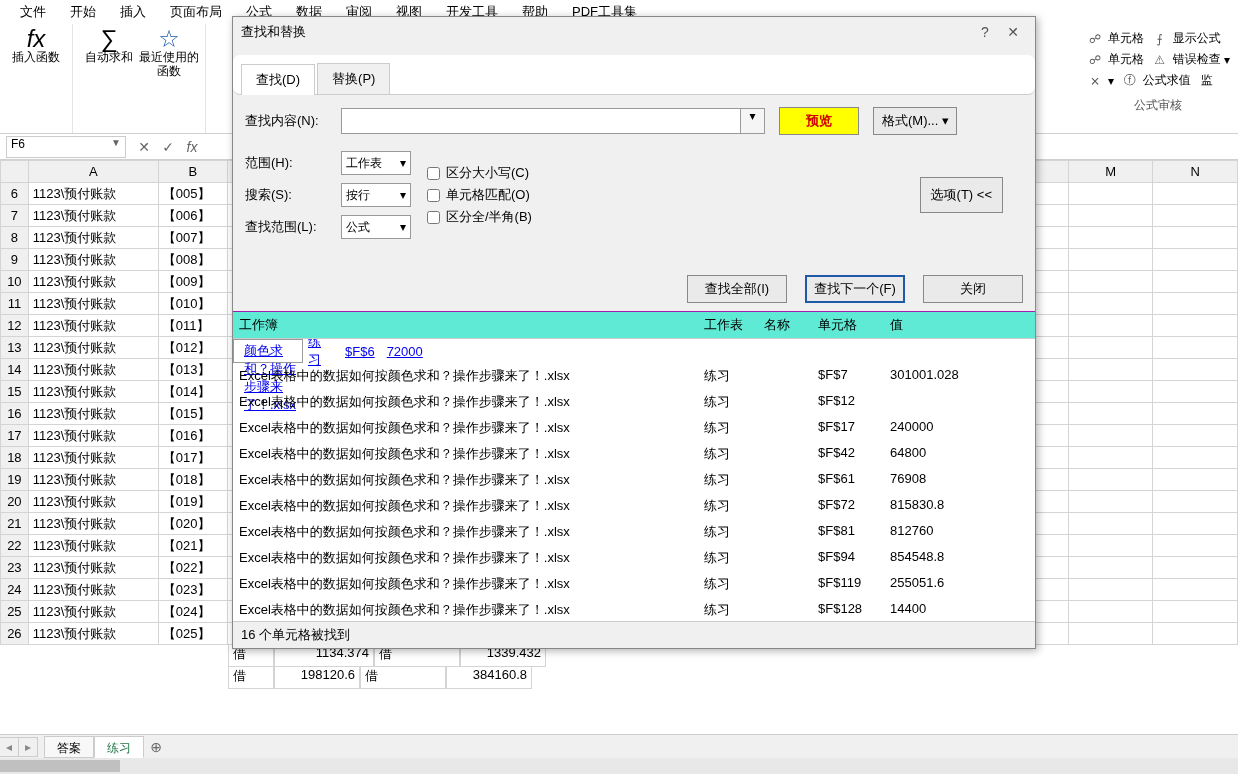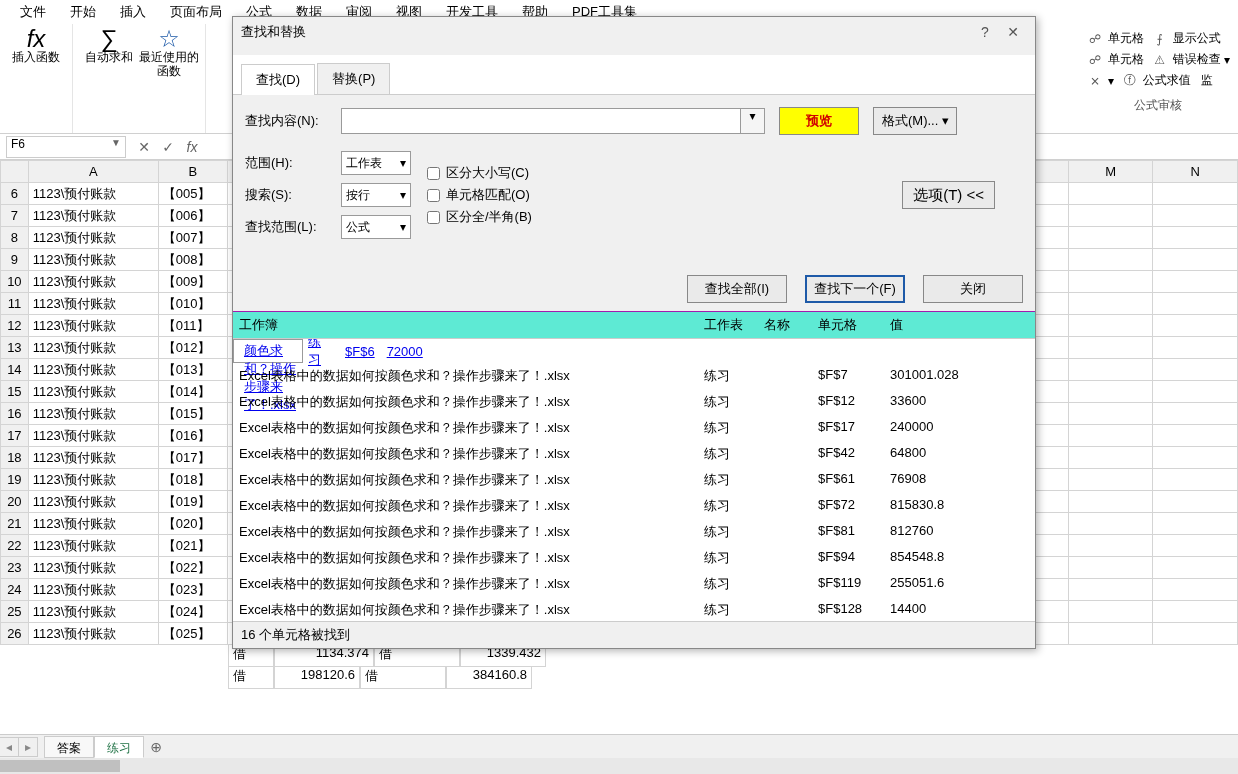--- a/index.html
+++ b/index.html
@@ -34,35 +34,35 @@
 .tab-plus{width:24px;text-align:center;font-size:14px;color:#666;}
 .hscroll{position:absolute;bottom:0;left:0;right:0;height:16px;background:#f0f0f0;display:flex;}
 .hscroll .track{flex:1;background:#e8e8e8;position:relative;}
 .hscroll .thumb{position:absolute;left:0;width:120px;top:2px;bottom:2px;background:#c0c0c0;}
 
 .dialog{position:absolute;left:232px;top:16px;width:804px;background:#f0f0f0;border:1px solid #888;box-shadow:2px 2px 8px rgba(0,0,0,0.3);}
 .dlg-title{height:30px;display:flex;align-items:center;padding:0 8px;font-size:13px;}
 .dlg-title .spacer{flex:1;}
 .dlg-close,.dlg-help{width:28px;text-align:center;font-size:14px;color:#555;}
 .dlg-body{padding:8px 12px 12px;}
-.dlg-tabs{display:flex;border-bottom:1px solid #ccc;background:#fff;margin:0 -12px 12px;padding:8px 8px 0;}
+.dlg-tabs{display:flex;border-bottom:1px solid #ccc;background:#fff;margin:0 -12px 12px;padding:8px 8px 0;border-radius:7px;}
 .dlg-tab{padding:6px 14px;border:1px solid #ccc;border-bottom:none;background:#f0f0f0;margin-right:2px;font-size:13px;}
 .dlg-tab.active{background:#fff;position:relative;top:1px;}
 .frm-row{display:flex;align-items:center;margin:8px 0;}
 .frm-lbl{width:96px;font-size:13px;}
 .frm-inp{border:1px solid #9a9a9a;height:26px;}
 .content-inp{width:400px;}
 .dd-btn{width:24px;text-align:center;border:1px solid #9a9a9a;border-left:none;height:26px;background:#f5f5f5;}
 .preview-btn{width:80px;height:28px;background:#ffff00;border:1px solid #888;margin-left:14px;color:#d00000;font-size:13px;font-weight:bold;}
 .fmt-btn{height:28px;padding:0 8px;border:1px solid #888;background:#eaeaea;margin-left:14px;font-size:13px;}
 .sel{width:70px;height:24px;border:1px solid #9a9a9a;background:#fff;display:inline-flex;align-items:center;padding:0 4px;justify-content:space-between;}
 .chk-col{margin-left:16px;}
 .chk-row{display:flex;align-items:center;margin:4px 0;font-size:13px;}
 .chk-row input{margin-right:6px;}
-.opt-btn{height:28px;padding:0 10px;border:1px solid #888;background:#eaeaea;font-size:15px;position:absolute;right:28px;}
+.opt-btn{height:36px;padding:0 10px;border:1px solid #888;background:#eaeaea;font-size:13px;position:absolute;right:20px;}
 .dlg-btns{display:flex;justify-content:flex-end;gap:18px;padding:8px 12px;}
 .dlg-btn{width:100px;height:28px;border:1px solid #888;background:#eaeaea;font-size:13px;}
 .dlg-btn.primary{border:2px solid #1e5aa8;}
 .results-hdr{display:flex;background:#5eead4;border-top:1px solid #a21caf;border-bottom:1px solid #ccc;font-size:13px;}
 .results-hdr div,.res-row div{padding:4px 6px;}
 .c-wb{width:465px;}
 .c-ws{width:60px;}
 .c-nm{width:54px;}
 .c-cell{width:72px;}
 .c-val{flex:1;}
@@ -624,21 +624,20 @@
         <div class="c-ws"><span class="">练习</span></div>
         <div class="c-nm"></div>
         <div class="c-cell"><span class="">$F$7</span></div>
         <div class="c-val"><span class="">301001.028</span></div>
       </div>
       <div class="res-row">
         <div class="c-wb"><span class="">Excel表格中的数据如何按颜色求和？操作步骤来了！.xlsx</span></div>
         <div class="c-ws"><span class="">练习</span></div>
         <div class="c-nm"></div>
         <div class="c-cell"><span class="">$F$12</span></div>
-        <div class="c-val"><span class="">33600</span></div>
       </div>
       <div class="res-row">
         <div class="c-wb"><span class="">Excel表格中的数据如何按颜色求和？操作步骤来了！.xlsx</span></div>
         <div class="c-ws"><span class="">练习</span></div>
         <div class="c-nm"></div>
         <div class="c-cell"><span class="">$F$17</span></div>
         <div class="c-val"><span class="">240000</span></div>
       </div>
       <div class="res-row">
         <div class="c-wb"><span class="">Excel表格中的数据如何按颜色求和？操作步骤来了！.xlsx</span></div>

